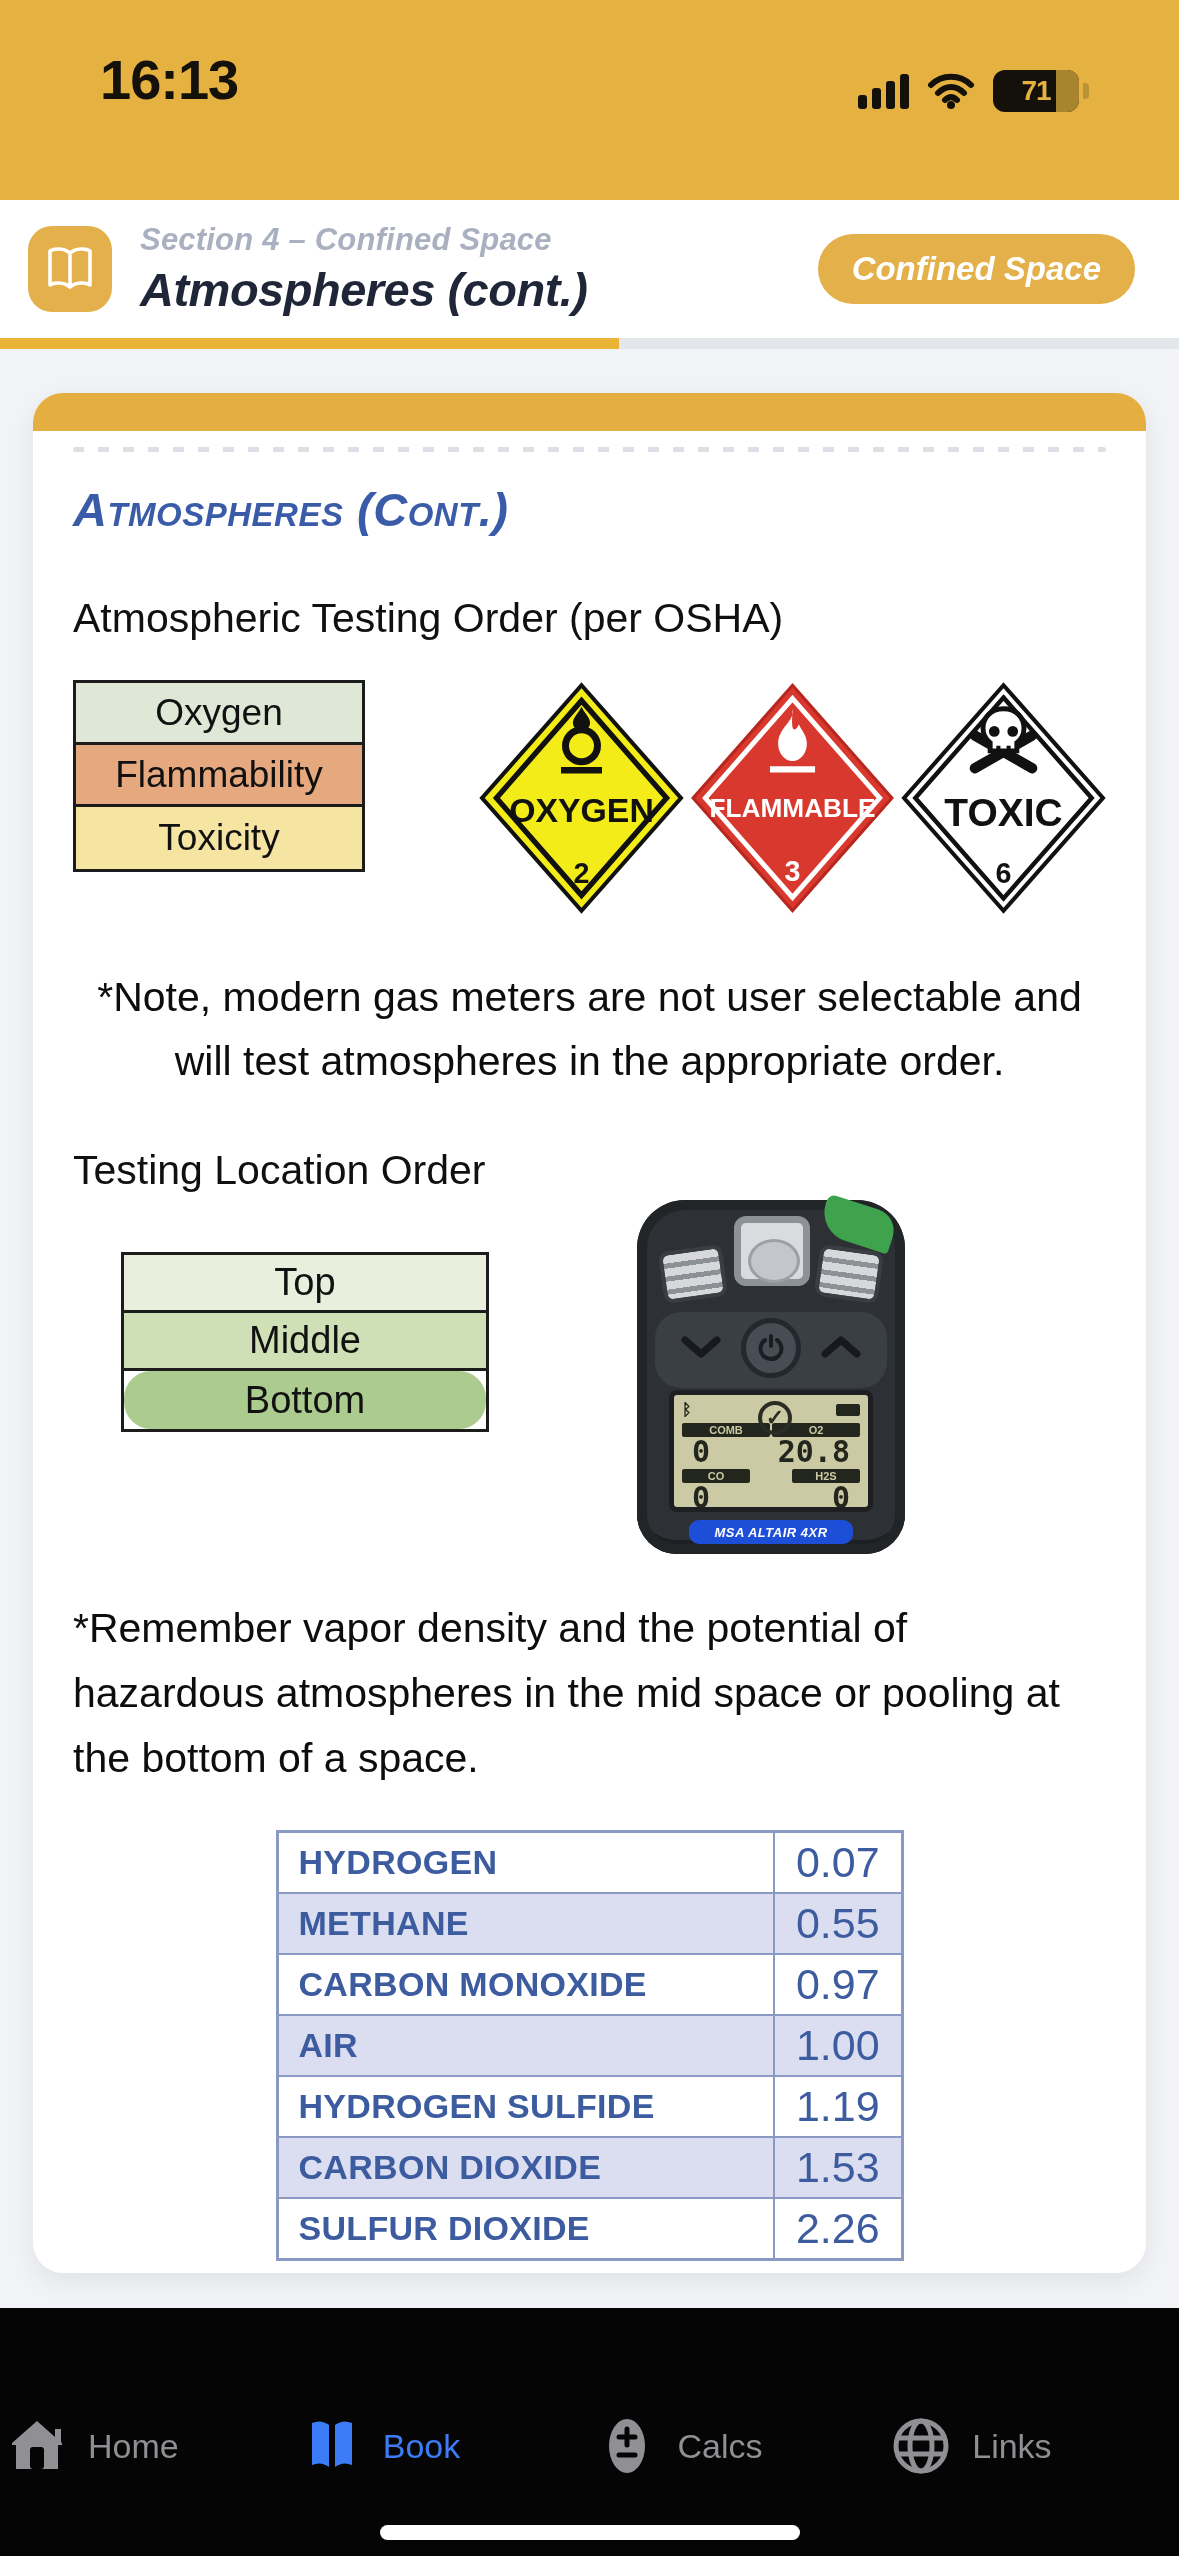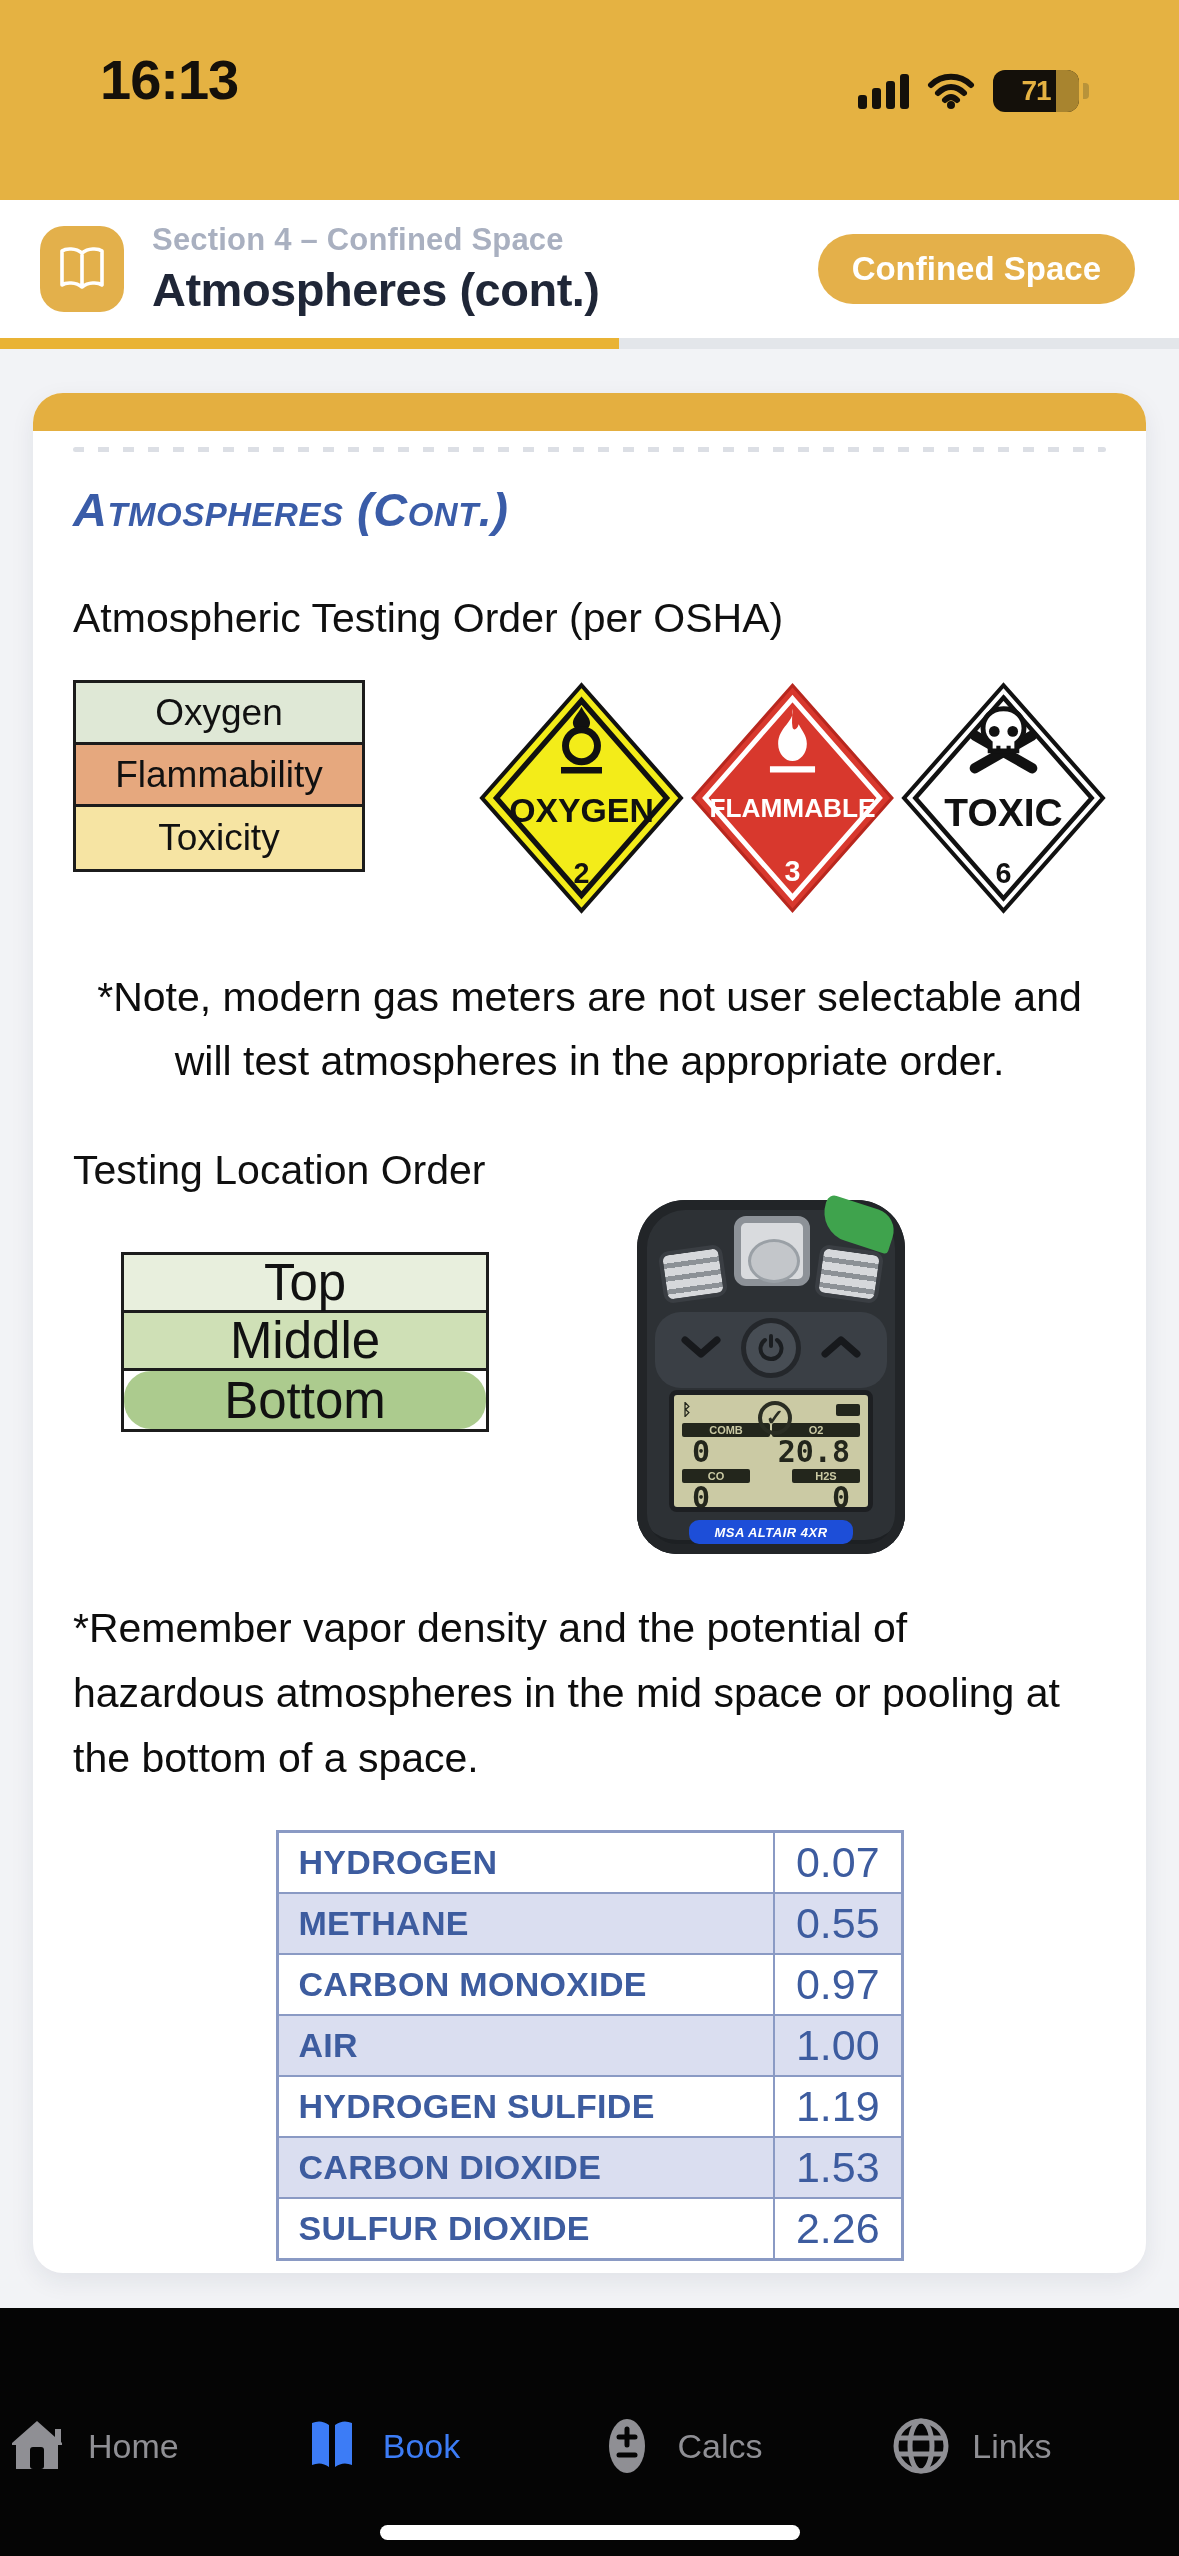--- a/index.html
+++ b/index.html
@@ -14,21 +14,21 @@
   .status .time { font-size:56px; font-weight:bold; color:#14100a; letter-spacing:-1px; }
   .status-icons { display:flex; align-items:center; gap:18px; }
   .sig { display:flex; align-items:flex-end; gap:5px; }
   .sig span { width:9px; background:#14100a; border-radius:3px; display:block; }
   .sig .b1{height:14px}.sig .b2{height:21px}.sig .b3{height:28px}.sig .b4{height:35px}
   .battery { position:relative; width:86px; height:42px; border-radius:12px; background:#14100a; overflow:hidden; display:flex; align-items:center; justify-content:center; }
   .battery .unfilled { position:absolute; right:0; top:0; bottom:0; width:27%; background:#a8842f; }
   .battery .pct { position:relative; font-size:28px; font-weight:bold; color:#E5B242; z-index:2; letter-spacing:-1px; }
   .bat-nub { width:6px; height:16px; background:#b8933a; border-radius:0 4px 4px 0; margin-left:-14px; }
   
-  .appheader { height:138px; background:#ffffff; display:flex; align-items:center; padding:0 44px 0 40px; }
+  .appheader { height:138px; background:#ffffff; display:flex; align-items:center; padding:0 44px 0 28px;font-style:italic; }
   .bookicon { width:84px; height:86px; border-radius:24px; background:#E3B04B; display:flex; align-items:center; justify-content:center; flex:none; }
   .htexts { margin-left:28px; }
   .hsection { font-size:31px; color:#A9B0C0; font-weight:600; letter-spacing:.2px; }
   .htitle { font-size:47px; color:#1F2637; font-weight:800; margin-top:4px; letter-spacing:-.5px; }
   .badge { margin-left:auto; background:#E4B04A; color:#fff; font-weight:bold; font-size:33px; padding:16px 34px; border-radius:999px; }
   .progress { height:11px; background:#E3E6EA; position:relative; }
   .progress .fill { position:absolute; left:0; top:0; bottom:0; background:#E9B335; }
   
   .page { height:1960px; padding:44px 33px 0 33px; }
   .card { height:1880px; border-radius:30px; background:#fff; box-shadow:0 8px 24px rgba(30,40,60,.08); display:flex; flex-direction:column; overflow:hidden; }
@@ -43,21 +43,21 @@
   .ttable .trow { height:62px; display:flex; align-items:center; justify-content:center; font-size:37px; color:#111; border-bottom:3px solid #1c1c1c; }
   .ttable .trow:last-child { border-bottom:none; }
   .placards { margin-left:auto; display:flex; gap:6px; padding-top:2px; }
   .placard { width:205px; height:232px; }
   
   .note-center { margin-top:52px; text-align:center; font-size:41px; line-height:1.55; color:#0d0d0d; padding:0 8px; }
   .h-loc { margin-top:54px; font-size:41px; color:#101010; }
   
   .row2 { margin-top:6px; display:flex; align-items:flex-start; }
   .ltable { width:368px; border:3px solid #1c1c1c; margin-left:48px; margin-top:52px; flex:none; }
-  .ltable .trow { height:58px; display:flex; align-items:center; justify-content:center; font-size:51px; color:#111; border-bottom:3px solid #1c1c1c; }
+  .ltable .trow { height:58px; display:flex; align-items:center; justify-content:center; font-size:38px; color:#111; border-bottom:3px solid #1c1c1c; }
   .ltable .trow:last-child { border-bottom:none; }
   
   .meter { width:268px; height:354px; position:relative; margin-left:148px; flex:none; }
   .mbody { position:absolute; inset:0; background:#2d3135; border-radius:48px 48px 40px 40px; box-shadow:inset 0 0 0 10px #222528, inset 0 -14px 0 #1d2023; }
   .mgreen { position:absolute; right:10px; top:4px; width:74px; height:40px; background:#3FA34D; border-radius:8px 22px 4px 30px; transform:rotate(18deg); }
   .msensor { position:absolute; left:97px; top:16px; width:76px; height:70px; background:#d9dbde; border:7px solid #8d9298; border-radius:12px; }
   .msensor:after { content:""; position:absolute; left:7px; top:16px; width:46px; height:38px; border-radius:50%; background:#c3c6ca; border:3px solid #9aa0a6; }
   .grille { position:absolute; width:64px; height:52px; border-radius:10px; background:repeating-linear-gradient(180deg,#d6d8db 0 8px,#8c9196 8px 13px); border:4px solid #3a3e43; }
   .grille.left { left:24px; top:48px; transform:rotate(-8deg); }
   .grille.right { right:24px; top:48px; transform:rotate(8deg); }

